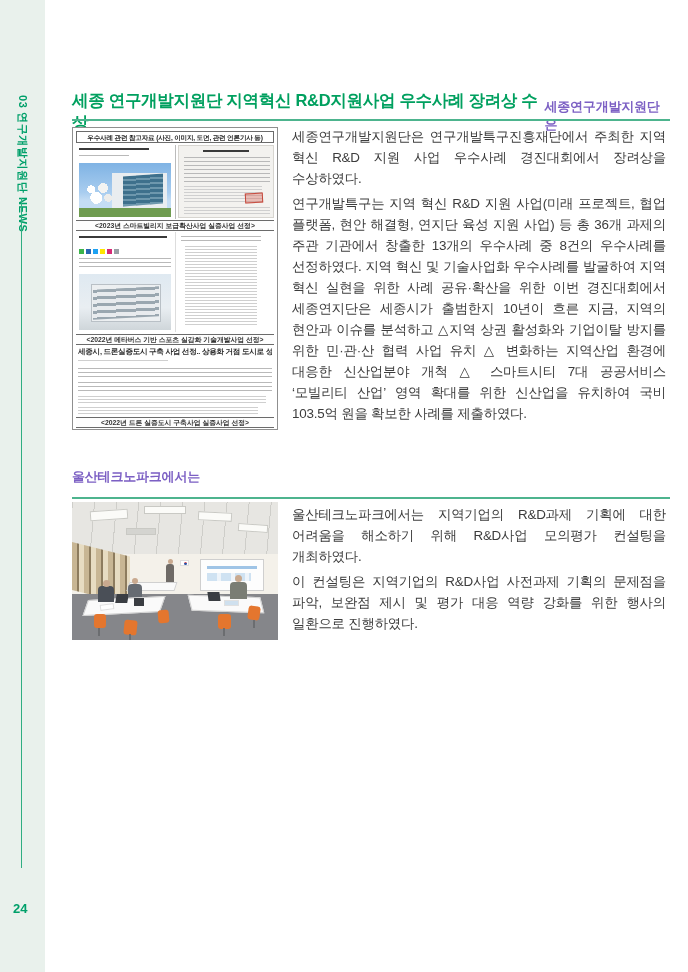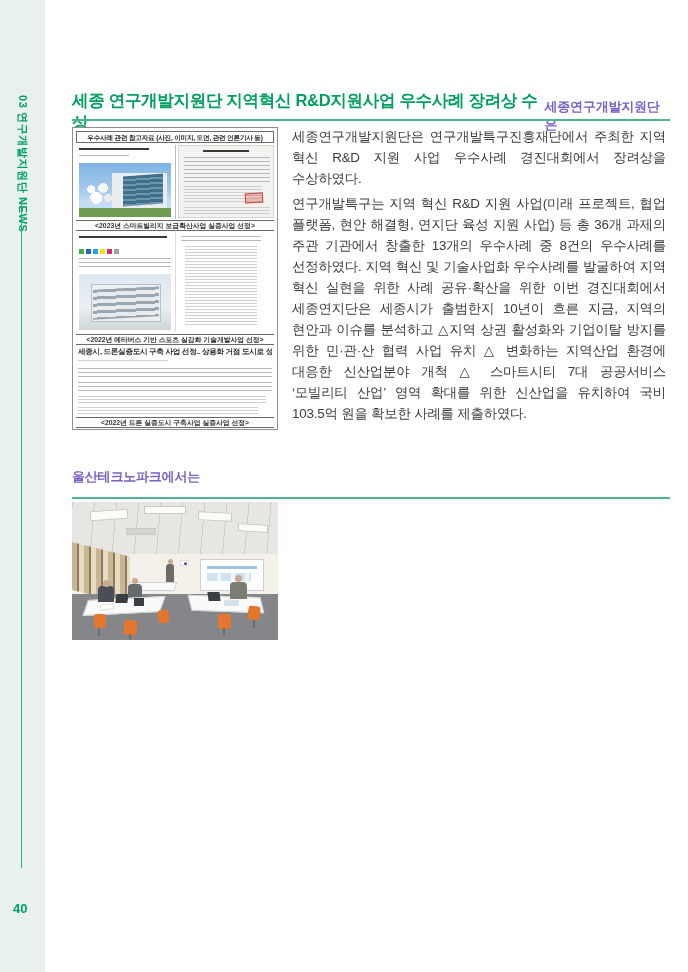--- a/index.html
+++ b/index.html
@@ -97,21 +97,21 @@
   .paper { position:absolute; background:#fff; border:1px solid #e0e0e0; }
 </style>
 </head>
 <body>
 
 <div class="page">
 
   <div class="side-band"></div>
   <div class="side-label">03 연구개발지원단 NEWS</div>
   <div class="side-line"></div>
-  <div class="page-num">40</div>
+  <div class="page-num">24</div>
 
   <div class="art-head" style="top:90px;">
     <div class="art-title">세종 연구개발지원단 지역혁신 R&amp;D지원사업 우수사례 장려상 수상</div>
     <div class="art-org">세종연구개발지원단은</div>
   </div>
   <div class="art-rule" style="top:119px;"></div>
 
   <div class="fig1">
     <div class="f1-headbox">우수사례 관련 참고자료 (사진, 이미지, 도면, 관련 언론기사 등)</div>
 
@@ -212,15 +212,17 @@
     <div class="paper" style="left:152px;top:98px;width:15px;height:6px;background:#cfe0ee;"></div>
     <div class="person" style="left:158px;top:80px;width:17px;height:17px;background:#7a7d74;"></div>
     <div class="head" style="left:163px;top:73px;width:7px;height:7px;"></div>
     <div class="chair" style="left:146px;top:112px;width:13px;height:15px;"></div>
     <div class="leg" style="left:151px;top:126px;width:2px;height:8px;"></div>
     <div class="chair" style="left:176px;top:104px;width:12px;height:14px;transform:rotate(8deg);"></div>
     <div class="leg" style="left:181px;top:118px;width:2px;height:8px;"></div>
   </div>
 
   <div class="art-body" style="top:500px;">
+    <p>울산테크노파크에서는 지역기업의 R&amp;D과제 기획에 대한 어려움을 해소하기 위해 R&amp;D사업 모의평가 컨설팅을 개최하였다.</p>
+    <p>이 컨설팅은 지역기업의 R&amp;D사업 사전과제 기획의 문제점을 파악, 보완점 제시 및 평가 대응 역량 강화를 위한 행사의 일환으로 진행하였다.</p>
   </div>
 
 </div>
 
 </body></html>

